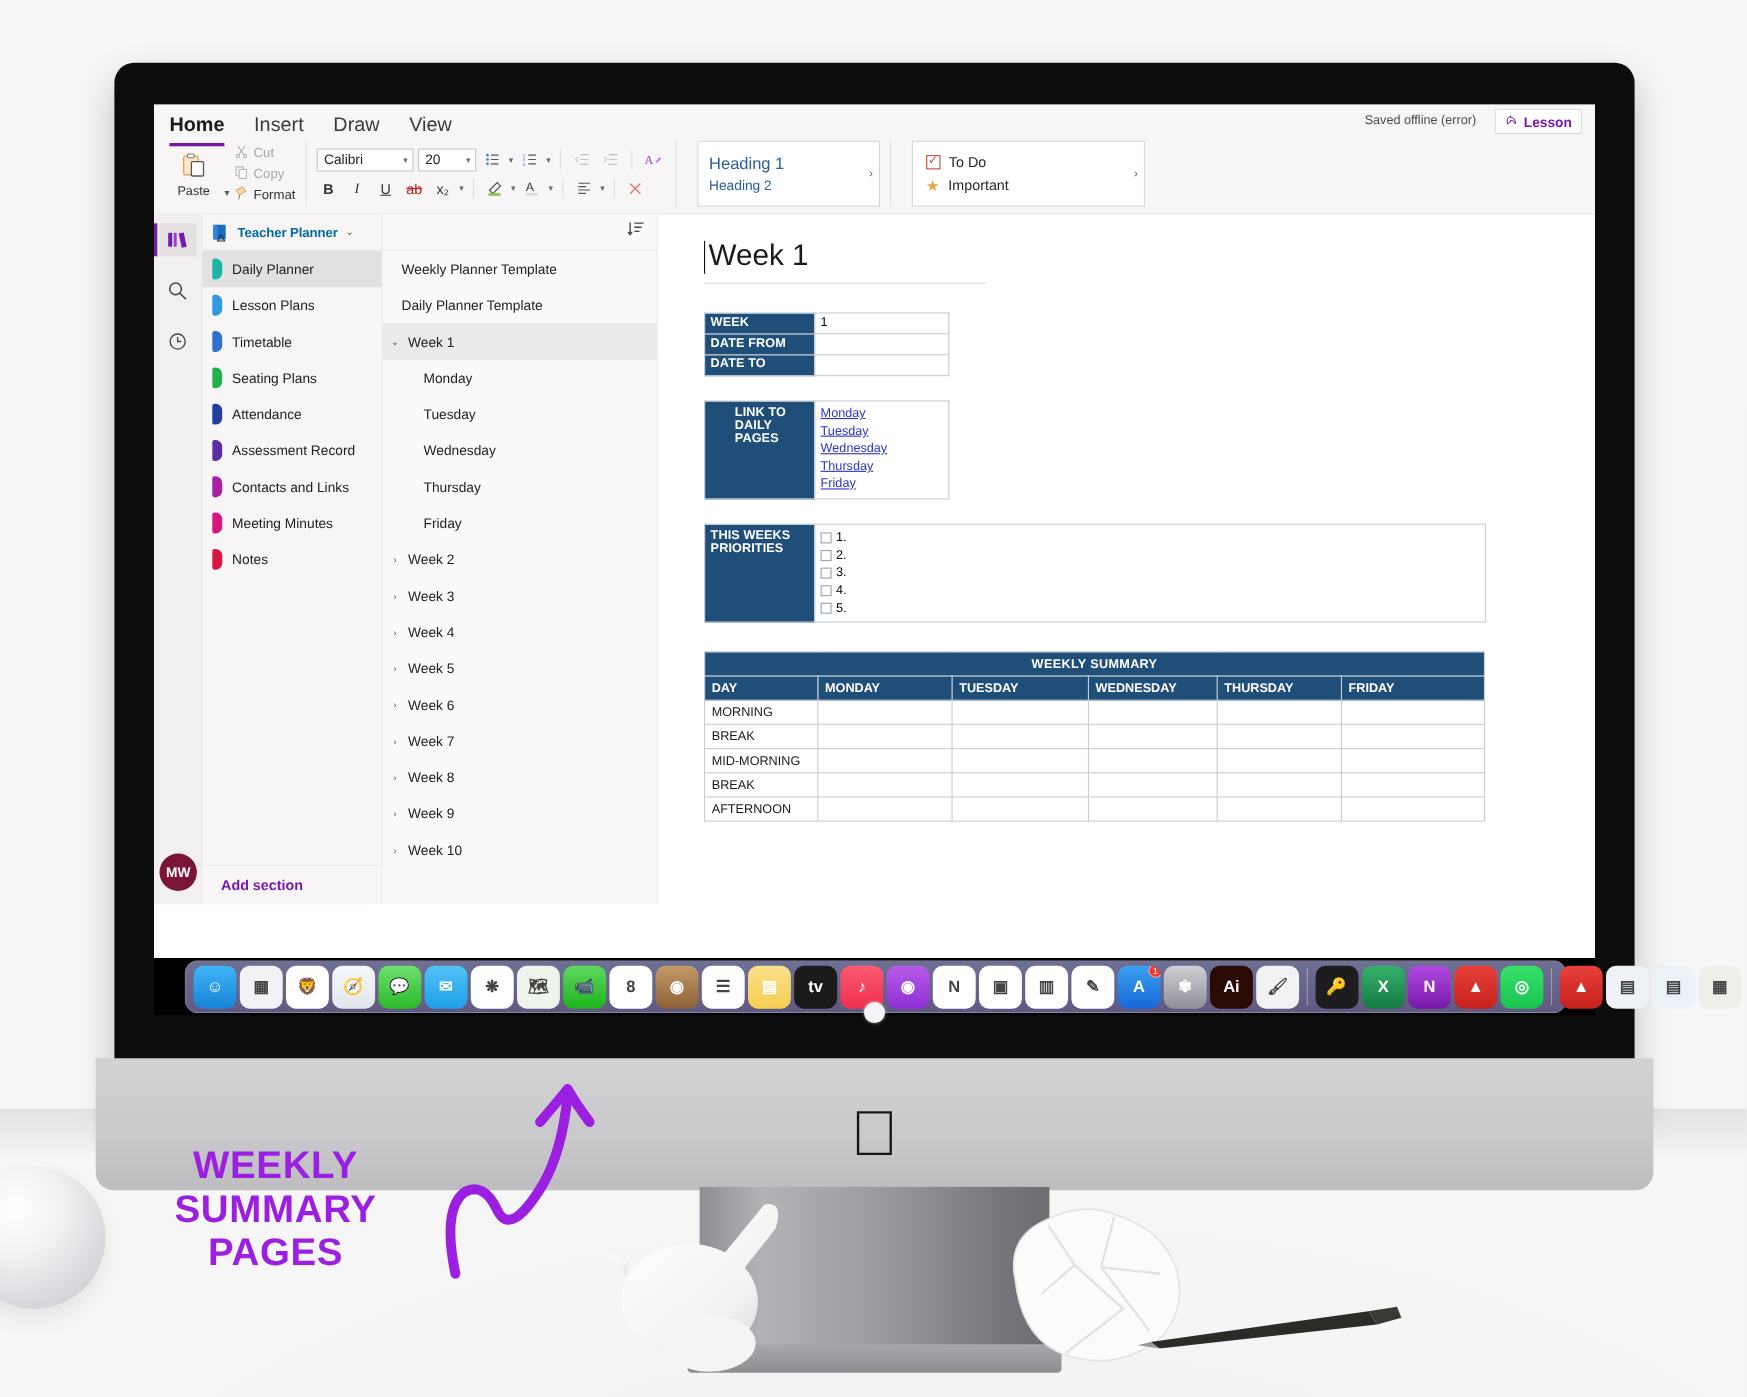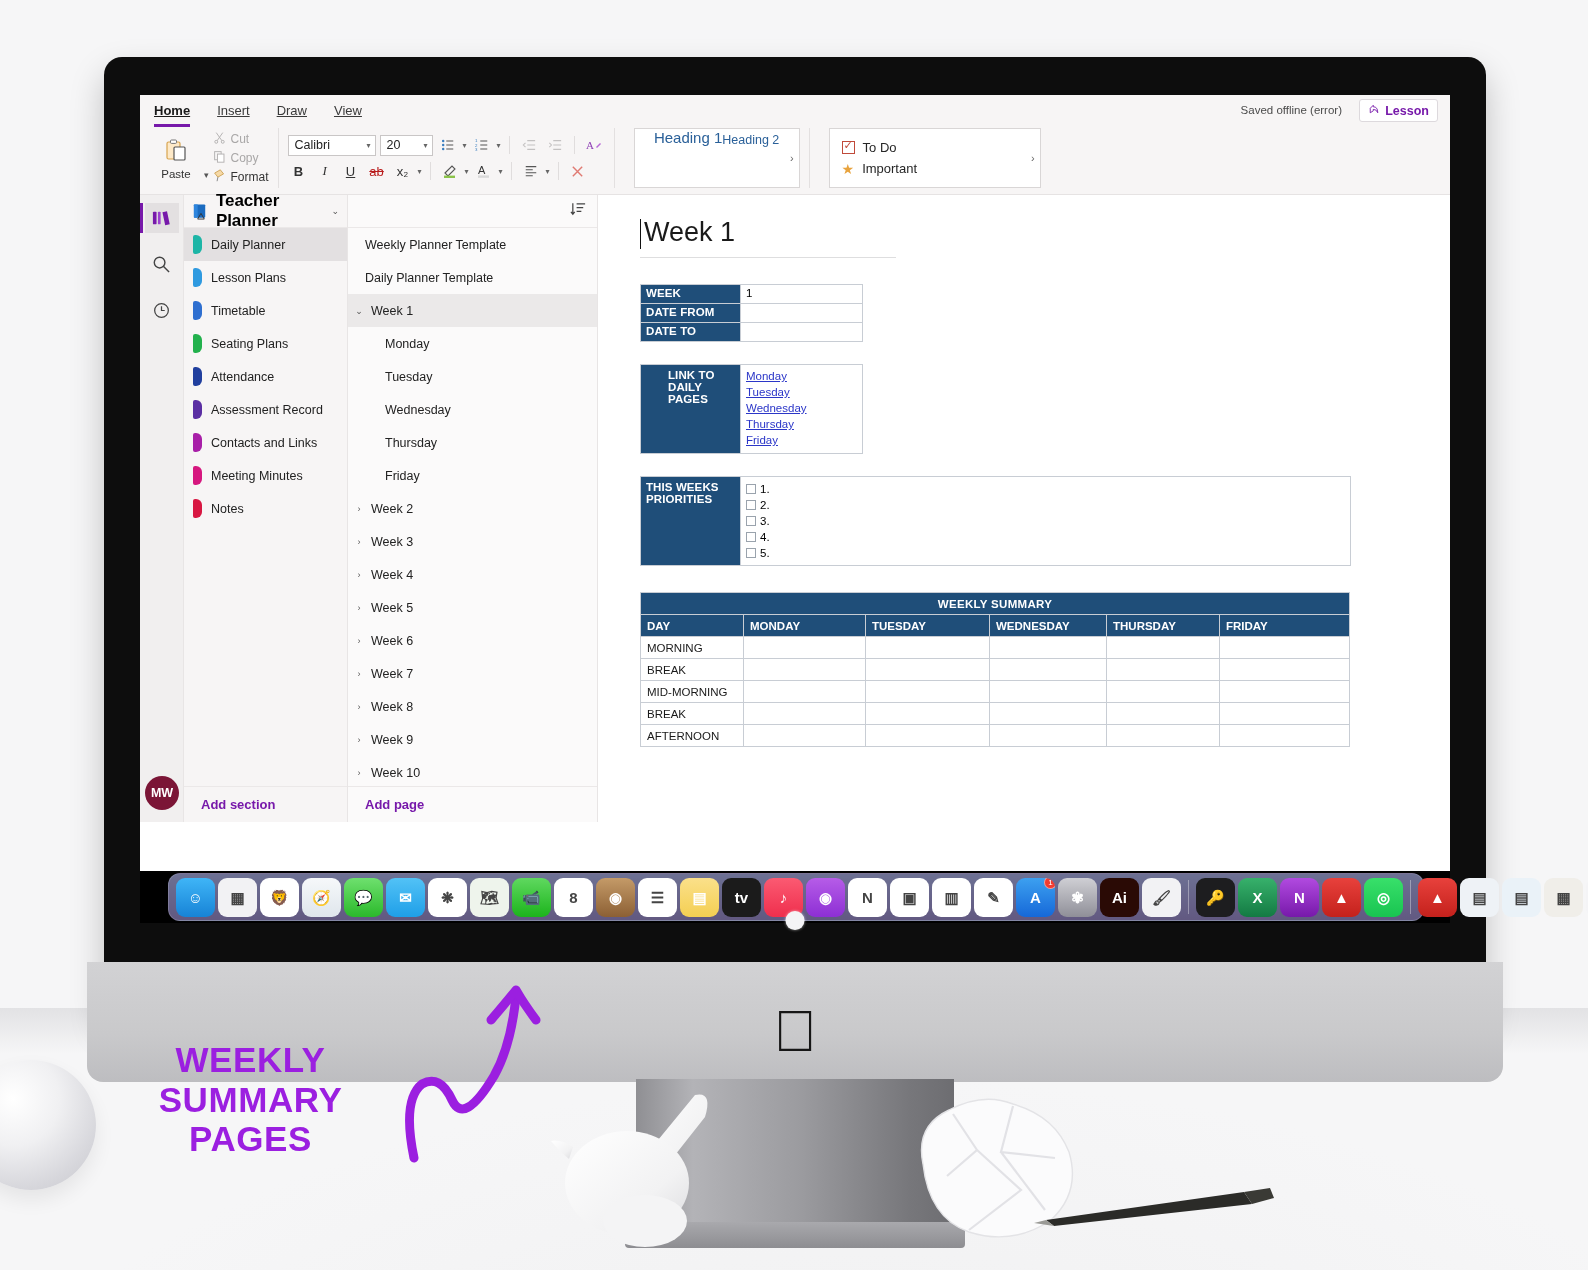--- a/index.html
+++ b/index.html
@@ -55,21 +55,21 @@
 
   
   .screen{
     position:absolute; left:36px; top:38px; width:1310px; height:776px;
     background:#ffffff; overflow:hidden;
   }
 
   
   .ribbon{ background:#f7f5f5; border-bottom:1px solid #e6e3e3; }
   .menubar{ display:flex; align-items:flex-start; padding:8px 14px 0 14px; position:relative; height:30px;}
-  .menu-item{ font-size:13px; color:#3a3a3a; padding:0 0 6px 0; margin-right:27px; cursor:pointer;text-decoration:underline;}
+  .menu-item{ font-size:18px; color:#3a3a3a; padding:0 0 6px 0; margin-right:27px; cursor:pointer;}
   .menu-item.active{ color:#1a1a1a; font-weight:bold; border-bottom:3px solid #7719aa; }
   .saved-status{ position:absolute; right:108px; top:9px; font-size:11.5px; color:#4b4b4b;}
   .share-btn{
     position:absolute; right:12px; top:4px; display:flex; align-items:center; gap:5px;
     border:1px solid #ddd9dd; border-radius:3px; padding:3px 8px; background:#fff;
     color:#7719aa; font-size:12.5px; font-weight:bold; cursor:pointer;
   }
 
   .toolrow{ display:flex; align-items:stretch; padding:3px 10px 6px 10px; gap:0; }
   .grp{ display:flex; align-items:center; }
@@ -93,21 +93,21 @@
   .combo.fontname{ width:88px; }
   .combo.fontsize{ width:53px; }
   .caret{ font-size:8px; color:#666; }
   .tb{ width:22px;height:21px; display:flex;align-items:center;justify-content:center;
        font-size:13px; color:#333; cursor:pointer; }
   .tb.dim{ color:#b9b7b7; }
   .vdiv{ width:1px;height:18px;background:#e0dddd;margin:0 4px;}
 
   .stylebox{
     border:1px solid #d9d6d6; background:#fff; width:166px; height:60px;
-    display:flex; justify-content:center; padding:0 10px;
+    display:flex; flex-direction:column; justify-content:center; padding:0 10px;
     position:relative; margin-left:10px; cursor:pointer;
   }
   .stylebox .h1{ font-size:15px;color:#2a6099; }
   .stylebox .h2{ font-size:12.5px;color:#2a6099; margin-top:4px;}
   .stylebox .more{ position:absolute;right:5px;top:50%;transform:translateY(-50%);font-size:11px;color:#666;}
 
   .tagbox{
     border:1px solid #d9d6d6; background:#fff; width:212px; height:60px;
     display:flex; flex-direction:column; justify-content:center; gap:6px; padding:0 12px;
     position:relative; margin-left:10px; cursor:pointer;
@@ -129,21 +129,21 @@
   .avatar{
     position:absolute; left:5px; bottom:12px; width:34px;height:34px;border-radius:50%;
     background:#7b1536; color:#fff; font-size:12.5px; font-weight:bold;
     display:flex;align-items:center;justify-content:center; cursor:pointer;
   }
 
   .sections{ width:164px; background:#f7f5f5; border-right:1px solid #e8e5e5; position:relative;}
   .nb-header{ height:33px; display:flex; align-items:center; gap:7px; padding:0 8px;
               border-bottom:1px solid #ebe8e8; }
   .nb-ico{ width:17px;height:17px; }
-  .nb-title{ font-size:17px; color:#000000; font-weight:bold; letter-spacing:-.1px;}
+  .nb-title{ font-size:12px; color:#0369a1; font-weight:bold; letter-spacing:-.1px;}
   .nb-caret{ font-size:9px; color:#555;}
   .sec-item{ height:33px; display:flex; align-items:center; gap:9px; padding-left:9px; cursor:pointer;}
   .sec-item.active{ background:#e3e0e1; }
   .sec-swatch{ width:9px;height:19px;border-radius:2px 6px 6px 2px; flex:none;}
   .sec-label{ font-size:12.5px; color:#222; }
   .addsection{
     position:absolute; bottom:0; left:0; right:0; height:36px;
     display:flex; align-items:center; padding-left:17px;
     font-size:13px; font-weight:bold; color:#7719aa; cursor:pointer;
     border-top:1px solid #ebe8e8; background:#f7f5f5;
@@ -556,21 +556,20 @@
           <div class="pg-item grp">
             <span class="chev">›</span>
             <span>Week 9</span>
           </div>
           <div class="pg-item grp">
             <span class="chev">›</span>
             <span>Week 10</span>
           </div>
         </div>
 
-        <div class="addpage">Add page</div>
       </div>
 
       <div class="canvas">
         <div class="pg-title">Week 1</div>
 
         <table class="ntable t-week">
           <tbody>
               <tr>
             <td class="hd">WEEK</td>
             <td class="val">1</td>

